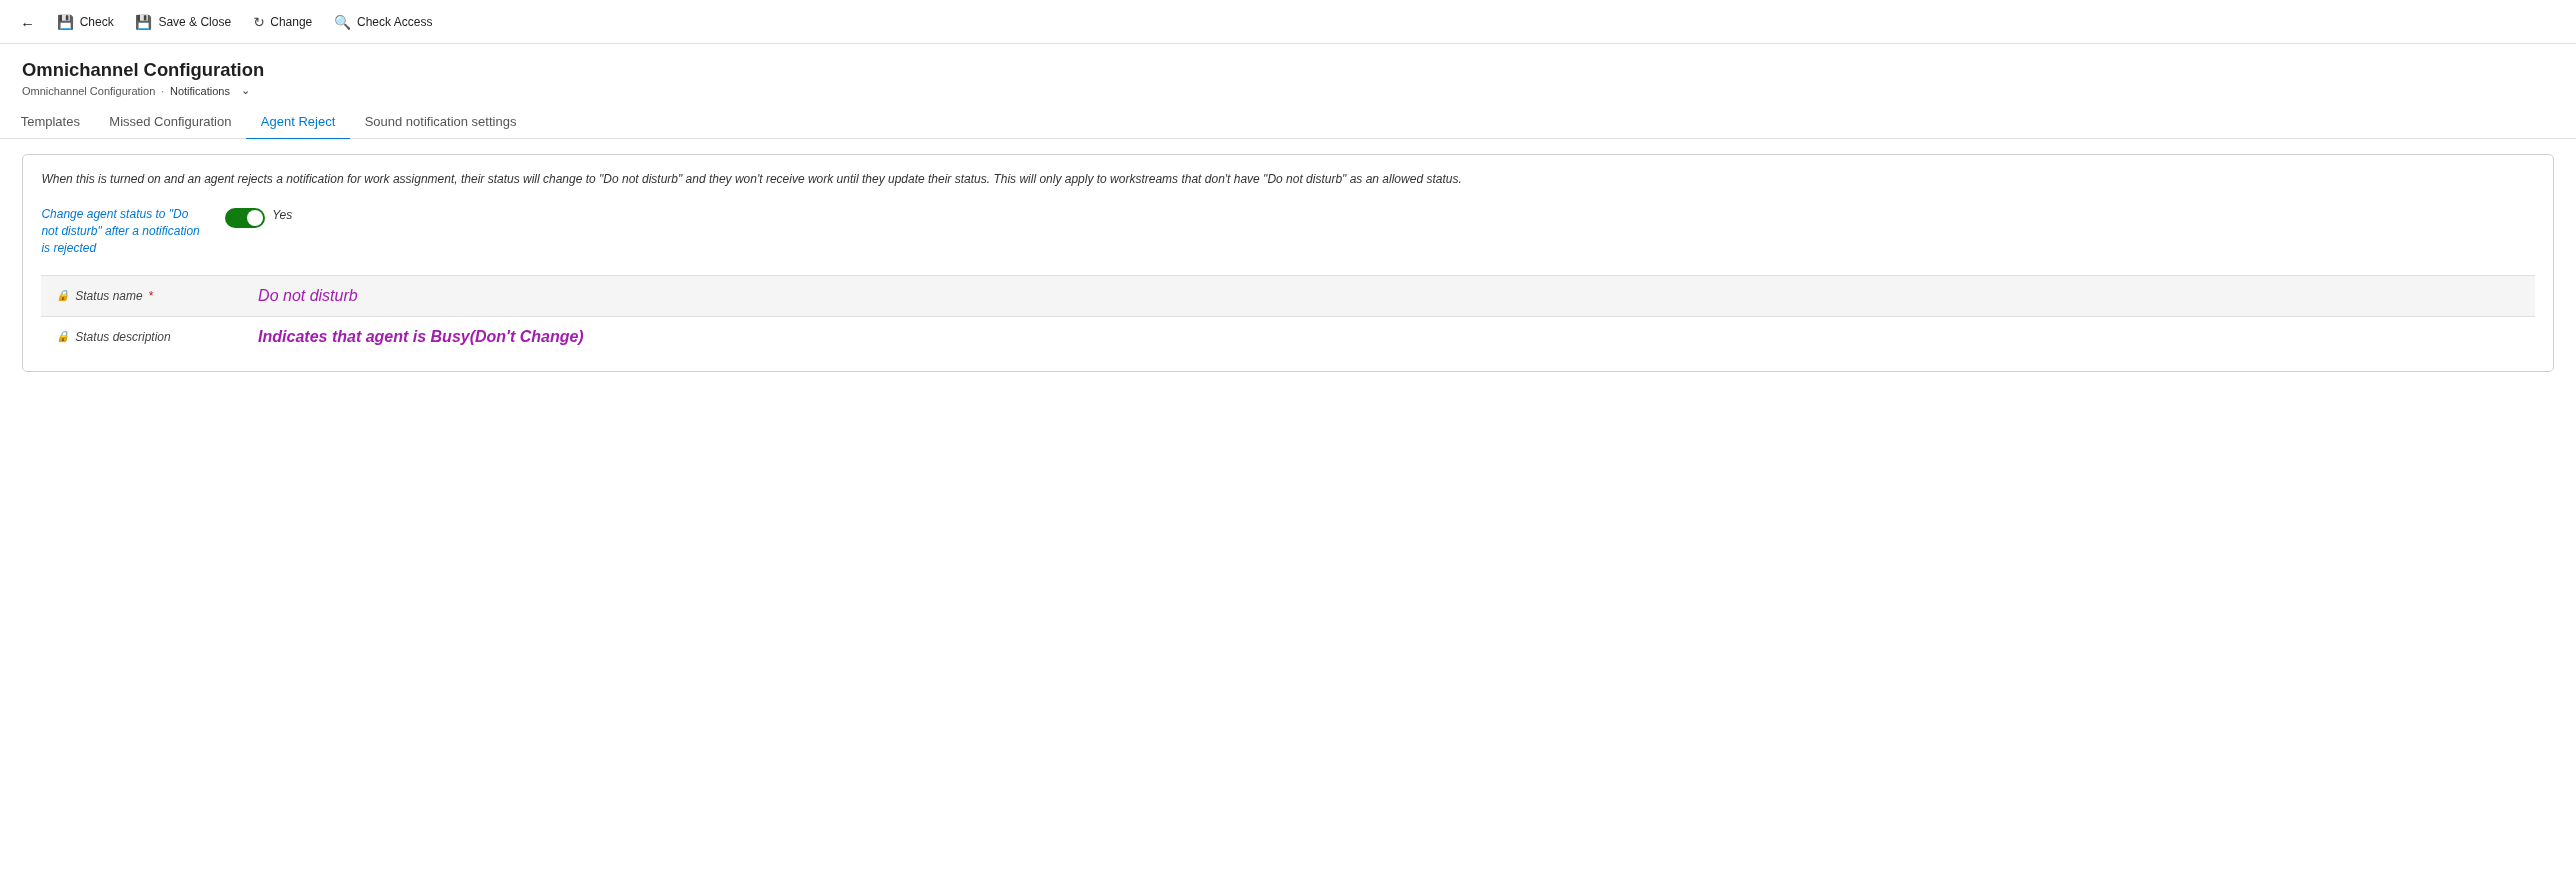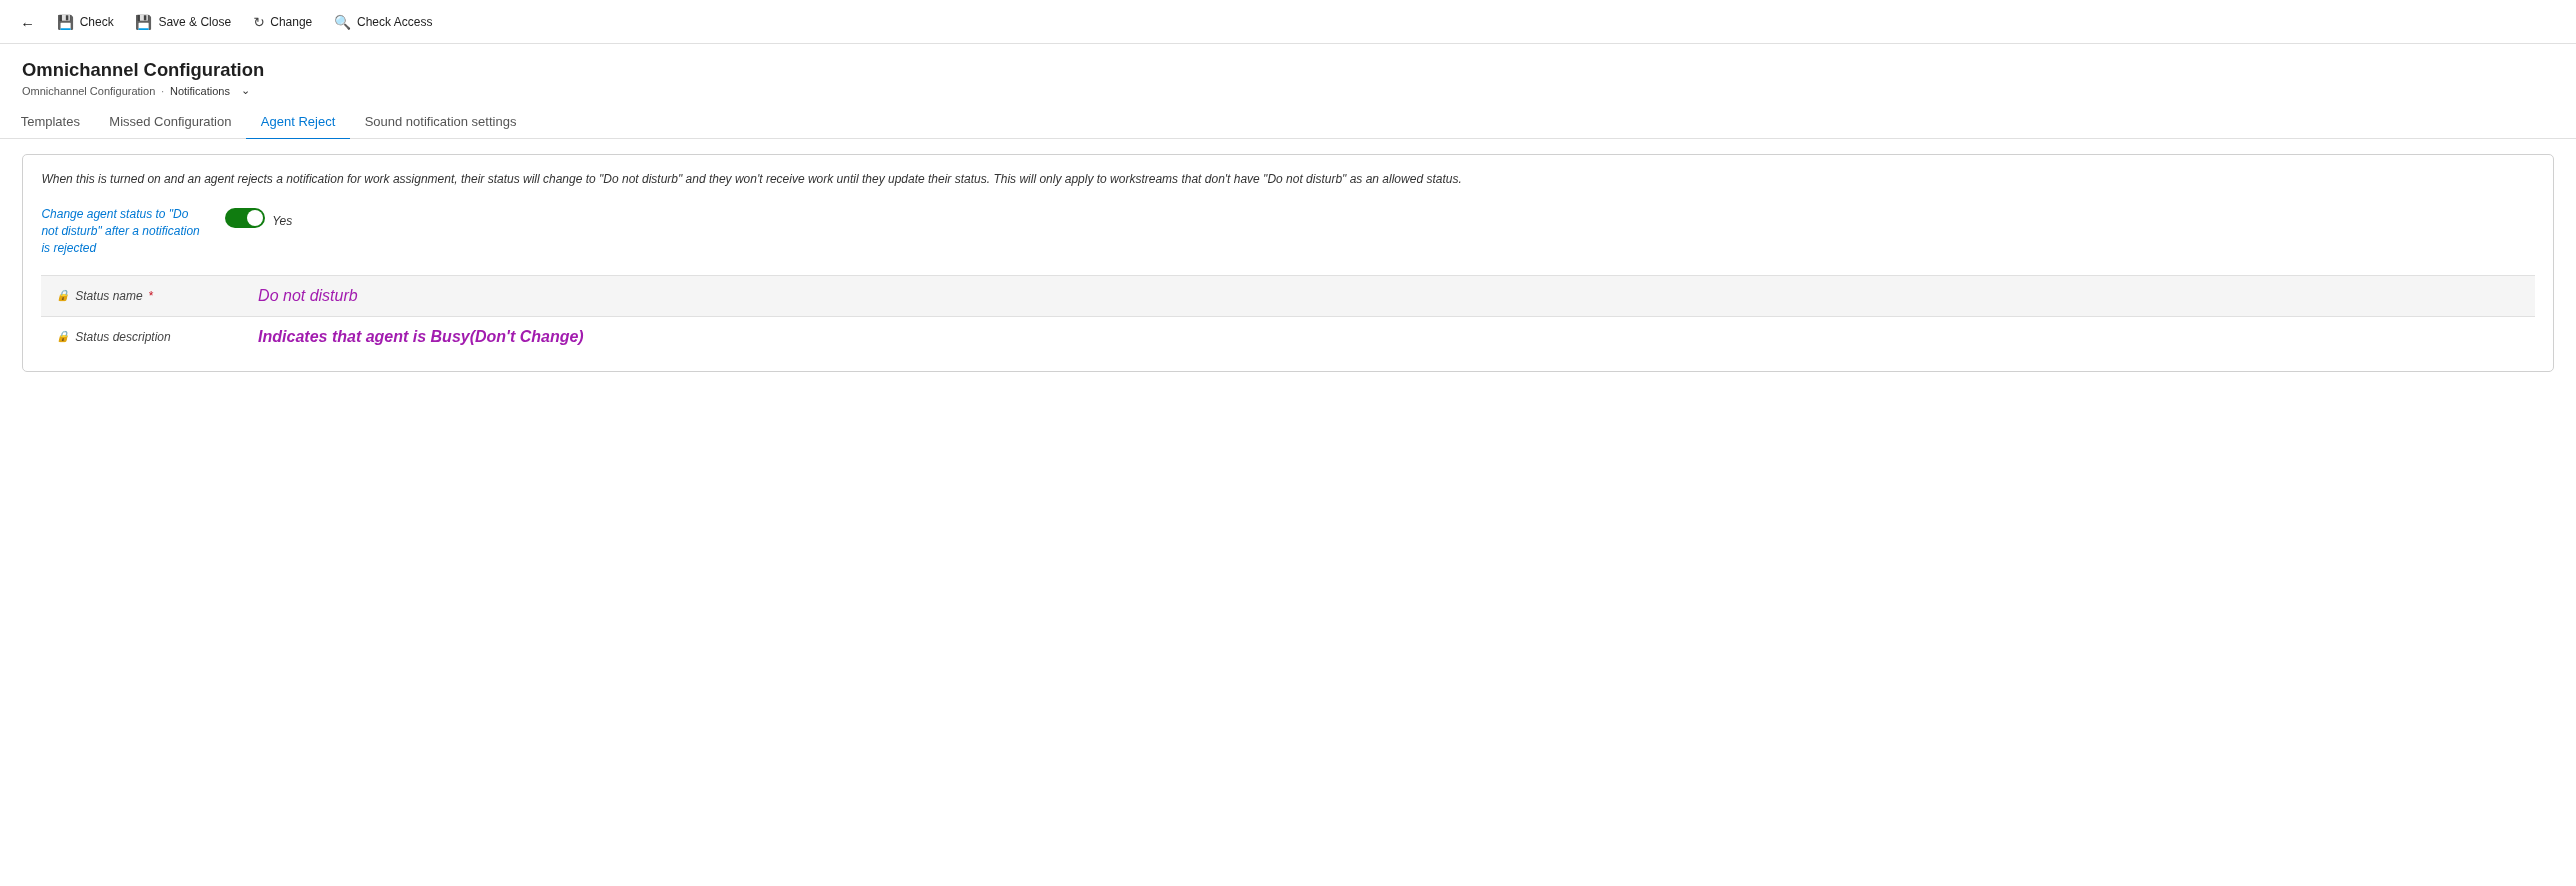--- a/index.html
+++ b/index.html
@@ -105,21 +105,21 @@
       margin-bottom: 0;
     }
     .toggle-label {
       font-size: 12px;
       color: #0078d4;
       max-width: 165px;
       line-height: 1.4;
     }
     .toggle-control {
       display: flex;
-      align-items: flex-end;
+      align-items: flex-start;
       gap: 7.4px;
       margin-top: 1.8px;
     }
     .toggle-switch {
       position: relative;
       width: 40px;
       height: 20px;
       background: #107c10;
       border-radius: 10px;
       cursor: pointer;

